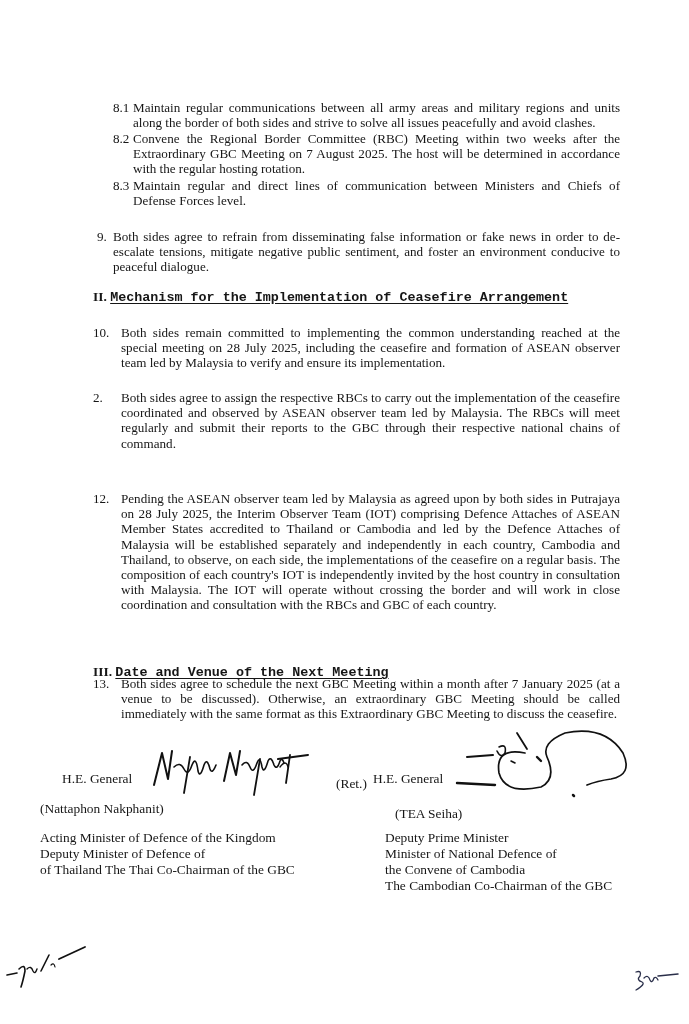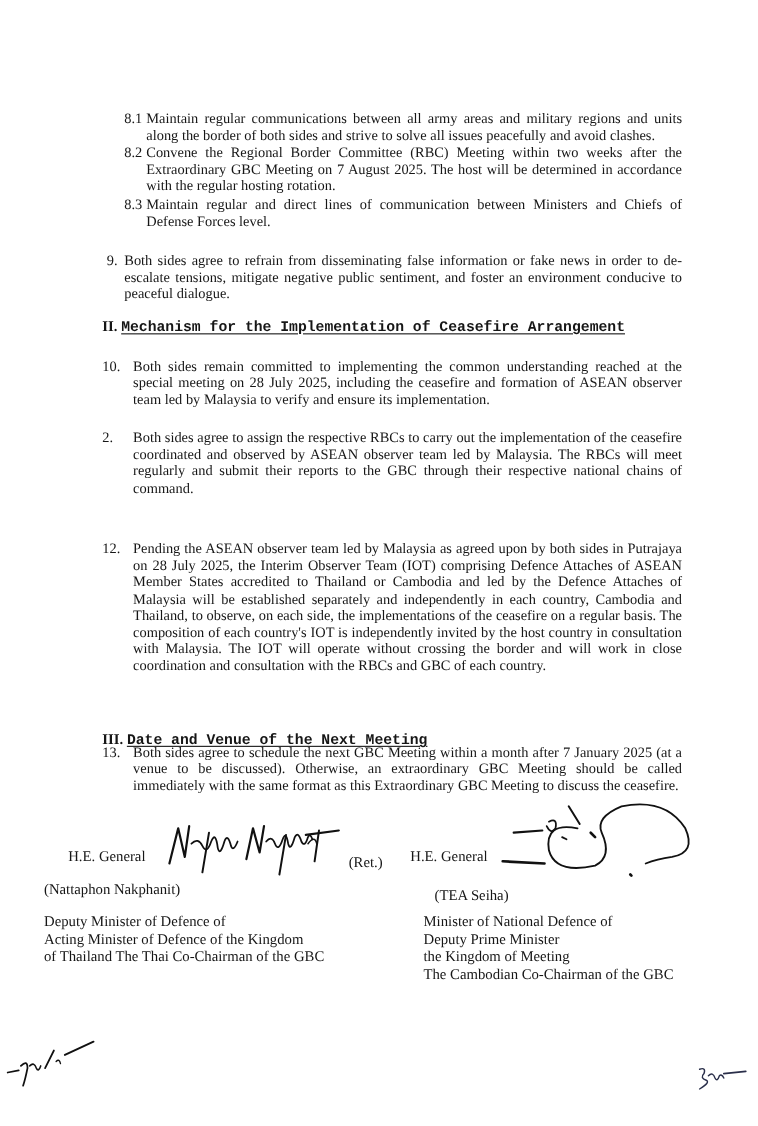--- a/index.html
+++ b/index.html
@@ -85,44 +85,44 @@
     <path d="M4 40 L12 8 L18 34 L22 6" stroke-width="2"></path>
     <path d="M24 22 q6 -6 10 2 q4 8 8 -4 q4 -10 6 6 q2 8 6 -6 q3 -8 6 4 q2 6 6 -4" stroke-width="1.6"></path>
     <path d="M40 12 L34 48" stroke-width="1.8"></path>
     <path d="M74 36 L80 8 L86 30 L90 6" stroke-width="2"></path>
     <path d="M92 20 q5 -6 8 2 q3 8 7 -4 q3 -8 5 4 q2 8 6 -6 q3 -6 6 4 q3 6 6 -4 q2 -4 4 2" stroke-width="1.6"></path>
     <path d="M110 14 L104 50" stroke-width="1.8"></path>
     <path d="M130 22 q6 -8 8 0" stroke-width="1.4"></path>
     <path d="M140 10 L136 38" stroke-width="1.8"></path>
     <path d="M128 14 L158 10" stroke-width="2"></path>
   </svg>
-  <div class="sig-line" style="left:317px; top:776px;">(Ret.)</div>
+  <div class="sig-line" style="left:336px; top:776px;">(Ret.)</div>
   <div class="center-block" style="left:40px; width:340px; top:801px;">(Nattaphon Nakphanit)</div>
   <div class="center-block" style="left:40px; width:340px; top:830px;">
+    <div>Acting Minister of Defence of the Kingdom</div>
     <div>Deputy  Minister of Defence of</div>
-    <div>Acting Minister of Defence of the Kingdom</div>
     <div>of Thailand The Thai Co-Chairman of the GBC</div>
   </div>
 
   <div class="sig-line" style="left:373px; top:771px;">H.E. General</div>
   <svg class="sign" style="left:455px; top:725px;" width="170" height="75">
     <path d="M2 58 L40 60" stroke-width="2.4"></path>
     <path d="M12 32 L38 30" stroke-width="2"></path>
     <path d="M44 22 q8 -4 6 6 q-4 6 -8 -2" stroke-width="1.6"></path>
     <path d="M56 36 L60 38" stroke-width="1.6"></path>
     <path d="M62 8 L72 24" stroke-width="1.8"></path>
     <path d="M70 28 q-30 -6 -26 20 q6 22 42 14 q16 -8 6 -30 q-6 -14 18 -24 q40 -8 58 20 q10 22 -12 26 q-14 2 -24 6" stroke-width="1.7"></path>
     <path d="M82 32 L86 36" stroke-width="2.4"></path>
     <path d="M118 70 L119 71" stroke-width="2.5"></path>
   </svg>
   <div class="center-block" style="left:395px; width:240px; top:806px;">(TEA Seiha)</div>
   <div class="center-block" style="left:385px; width:260px; top:830px;">
+    <div>Deputy Prime Minister</div>
     <div>Minister of National Defence of</div>
-    <div>Deputy Prime Minister</div>
-    <div>the Kingdom of Meeting</div>
+    <div>the Convene of Cambodia</div>
     <div>The Cambodian Co-Chairman of the GBC</div>
   </div>
 
   <svg class="sign" style="left:5px; top:945px;" width="85" height="40">
     <path d="M2 30 L12 28" stroke-width="1.6"></path>
     <path d="M14 24 q6 -6 6 2 q-2 10 -4 16" stroke-width="1.6"></path>
     <path d="M22 24 q4 -4 6 2 q2 4 4 -2" stroke-width="1.4"></path>
     <path d="M36 26 L44 10" stroke-width="1.6"></path>
     <path d="M46 20 q3 -3 4 2" stroke-width="1.2"></path>
     <path d="M54 14 L80 2" stroke-width="1.8"></path>

